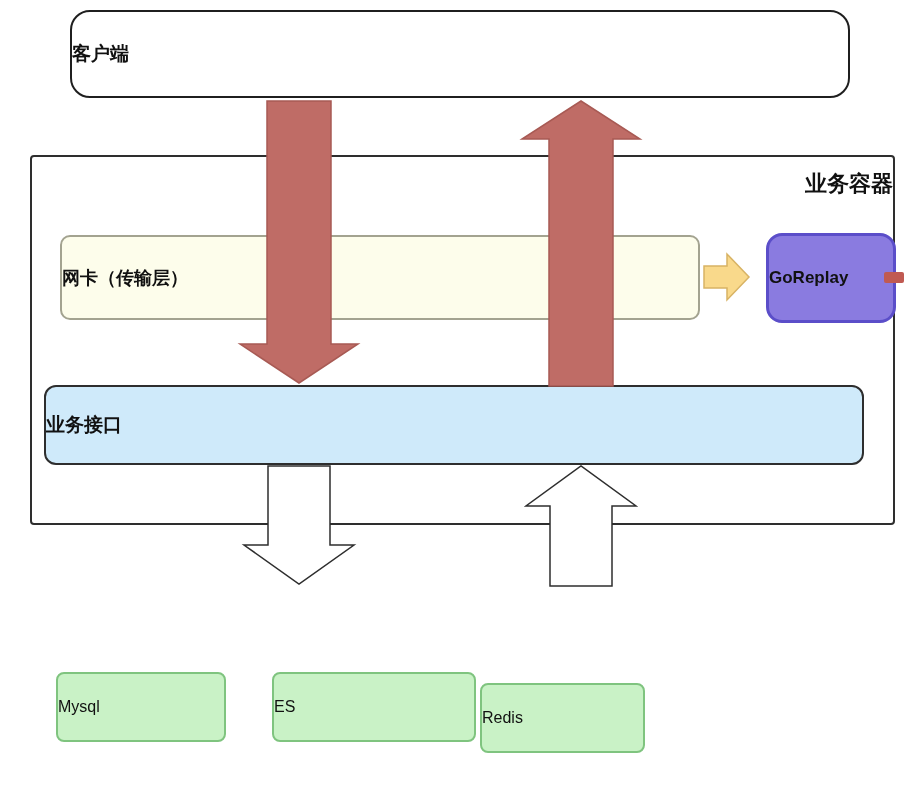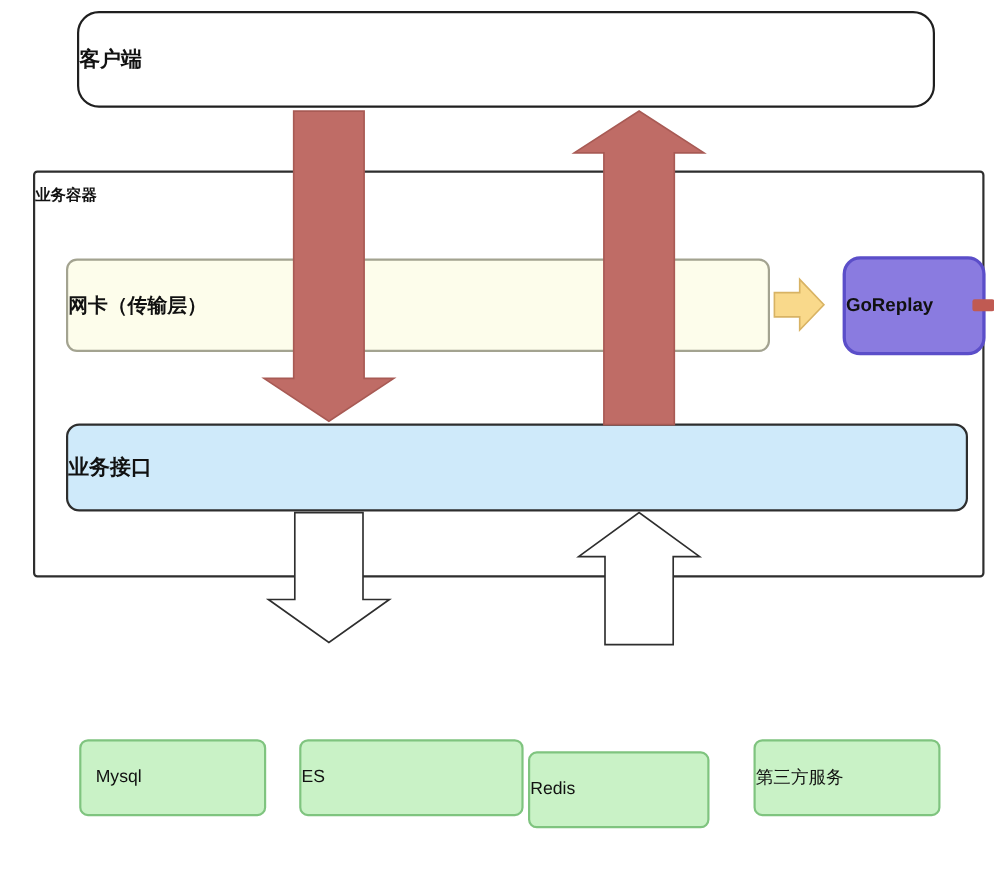--- a/index.html
+++ b/index.html
@@ -28,50 +28,50 @@
     z-index: 2;
   }
   .frame {
     position: absolute; box-sizing: border-box;
     border: 2px solid #2e2e2e; border-radius: 4px;
     background: transparent;
     z-index: 1;
   }
   .frame-title {
     position: absolute; top: 12px; left: 0; width: 100%;
-    text-align: left; font-size: 14px; font-weight: 700;
+    text-align: right; font-size: 22px; font-weight: 700;
   }
   .container-box { left: 30px; top: 155px; width: 865px; height: 370px; }
   .deps-box      { left: 30px; top: 585px; width: 865px; height: 215px; }
   .nic {
     left: 60px; top: 235px; width: 640px; height: 85px;
     border: 2px solid #a3a390; border-radius: 10px;
     font-size: 18px; font-weight: 700;
     z-index: 2;
   }
   .goreplay {
     left: 750px; top: 233px; width: 130px; height: 90px;
     border: 3px solid #5b4ec9; border-radius: 16px;
     font-size: 17px; font-weight: 700;
     z-index: 2;
     margin-left: 16px;
   }
   .interface {
-    left: 60px; top: 385px; width: 820px; height: 80px;
+    left: 44px; top: 385px; width: 820px; height: 80px;
     border: 2px solid #2e2e2e; border-radius: 12px;
     font-size: 19px; font-weight: 700;
     z-index: 2;
   }
   .service {
     top: 672px; height: 70px;
     border: 2px solid #7fc47f; border-radius: 8px;
     font-size: 16px; font-weight: 500;
     z-index: 2;
   }
-  .svc-0 { left: 72px;  width: 170px; padding-left: 13px; }
+  .svc-0 { left: 56px;  width: 170px; }
   .svc-1 { left: 272px; width: 204px; }
   .svc-2 { left: 480px; width: 165px; }
   .svc-3 { left: 685px; width: 170px; }
   .arrows {
     position: absolute; left: 0; top: 0;
     width: 904px; height: 812px;
     pointer-events: none;
     z-index: 5;
   }
 </style>
@@ -103,23 +103,20 @@
 
   <div class="box service svc-0" style="background-color: rgb(201, 242, 198);">
     <span>Mysql</span>
   </div>
   <div class="box service svc-1" style="background-color: rgb(201, 242, 198);">
     <span>ES</span>
   </div>
   <div class="box service svc-2" style="background-color: rgb(201, 242, 198); margin-top: 11px;">
     <span>Redis</span>
   </div>
-  <div class="box service svc-3" style="background-color: rgb(201, 242, 198);">
-    <span>第三方服务</span>
-  </div>
 
   <svg class="arrows" viewBox="0 0 904 812" xmlns="http://www.w3.org/2000/svg">
 
     <polygon points="267,101 331,101 331,344 358,344 299,383 240,344 267,344" stroke="#a85a54" stroke-width="1.5" fill="#bf6c66"></polygon>
 
     <polygon points="549,386 549,139 522,139 581,101 640,139 613,139 613,386" stroke="#a85a54" stroke-width="1.5" fill="#bf6c66"></polygon>
 
     <polygon points="268,466 330,466 330,545 354,545 299,584 244,545 268,545" stroke="#2e2e2e" stroke-width="1.5" fill="#ffffff"></polygon>
 
     <polygon points="550,586 550,506 526,506 581,466 636,506 612,506 612,586" stroke="#2e2e2e" stroke-width="1.5" fill="#ffffff"></polygon>

